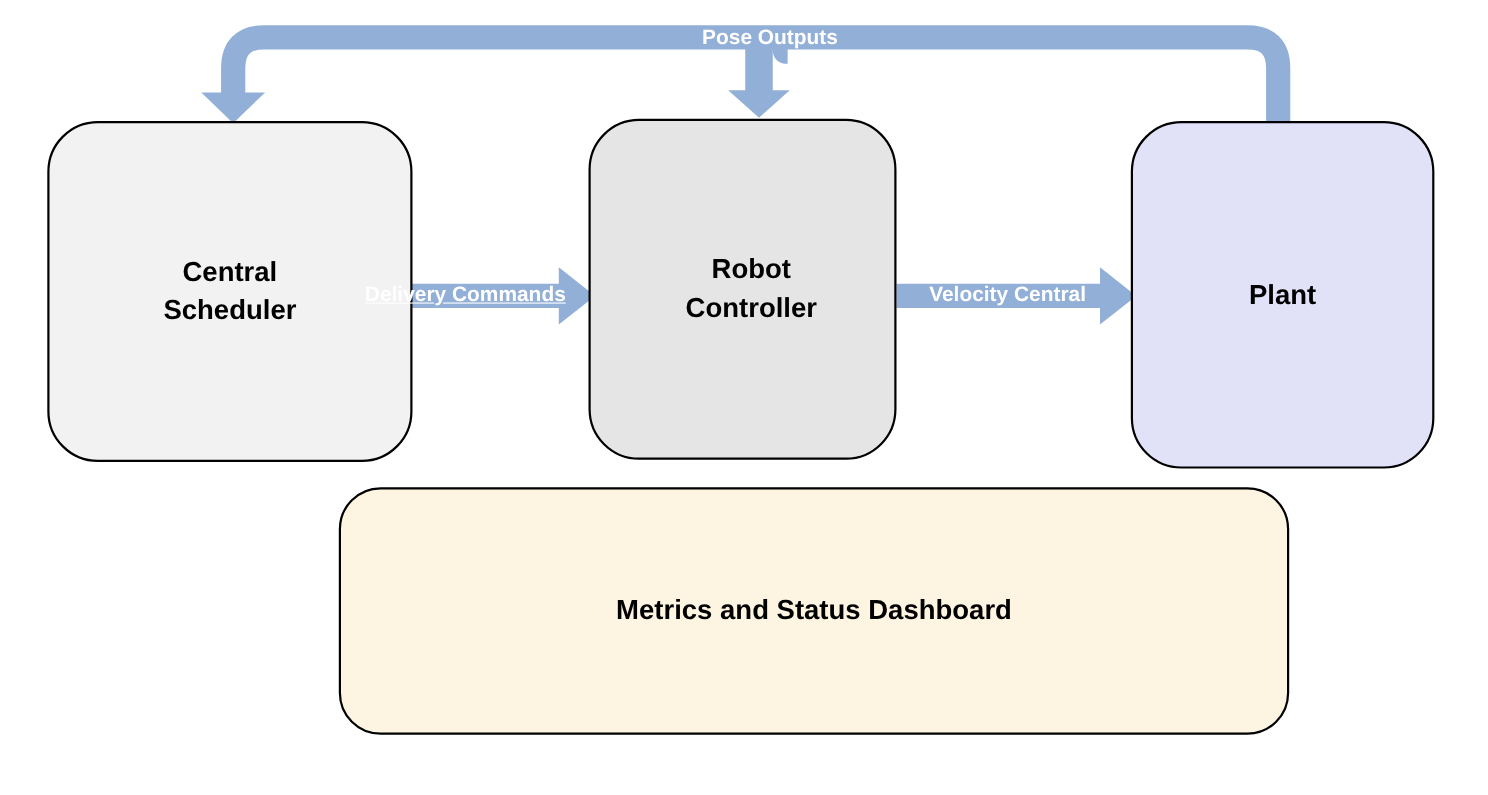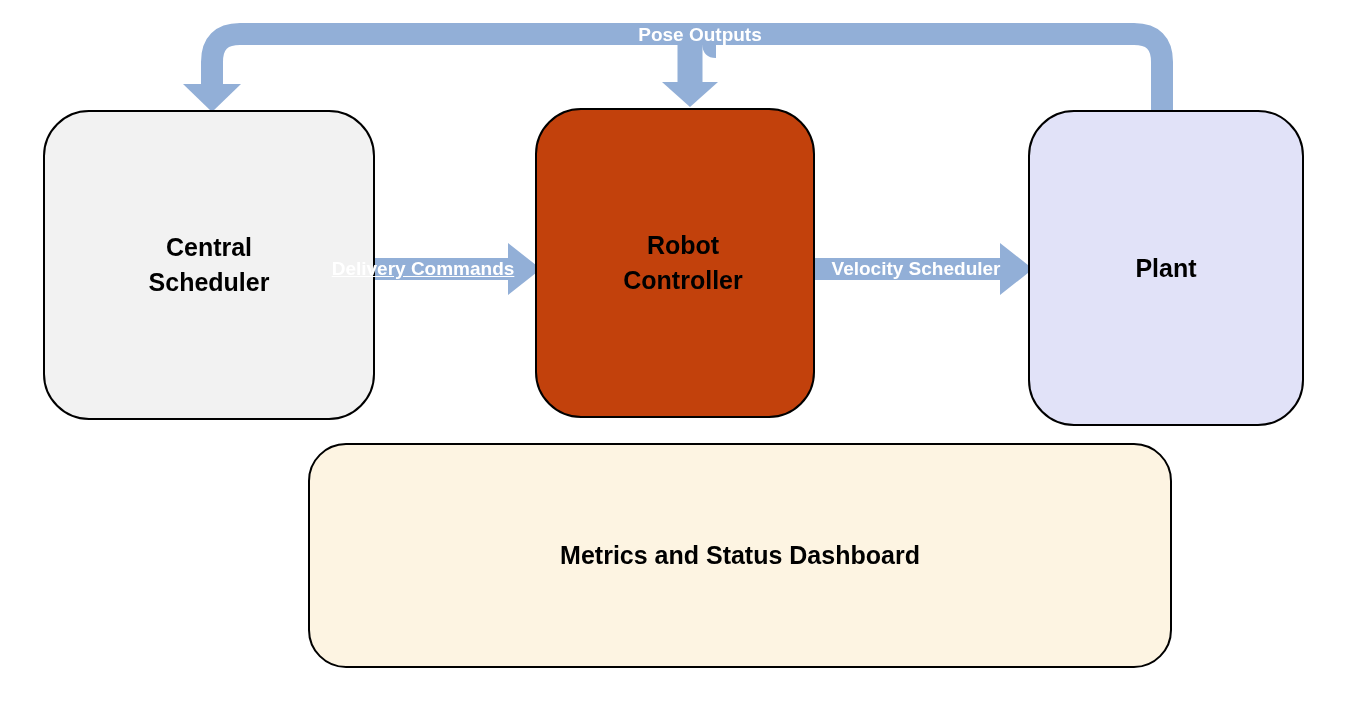--- a/index.html
+++ b/index.html
@@ -74,30 +74,30 @@
     <polygon points="318,258 508,258 508,243 541,269 508,295 508,280 318,280" fill="#92AFD7"></polygon>
 
     <polygon points="815,258 1000,258 1000,243 1033,269 1000,295 1000,280 815,280" fill="#92AFD7"></polygon>
   </svg>
 
   <div class="node central" style="background: rgb(242, 242, 242);">
     <div class="node-label">Central
 Scheduler</div>
   </div>
 
-  <div class="node robot" style="background: #c2410c; padding-left: 16px;">
+  <div class="node robot" style="background: #e5e5e5; padding-left: 16px;">
     <div class="node-label">Robot
 Controller</div>
   </div>
 
   <div class="node plant" style="background: rgb(225, 226, 248);">
     <div class="node-label">Plant</div>
   </div>
 
   <div class="node dashboard" style="background: rgb(253, 244, 226);">
     <div class="node-label">Metrics and Status Dashboard</div>
   </div>
 
   <div class="edge-label pose">Pose Outputs</div>
   <div class="edge-label delivery">Delivery Commands</div>
-  <div class="edge-label velocity">Velocity Scheduler</div>
+  <div class="edge-label velocity">Velocity Central</div>
 
 </div>
 
 </body></html>

